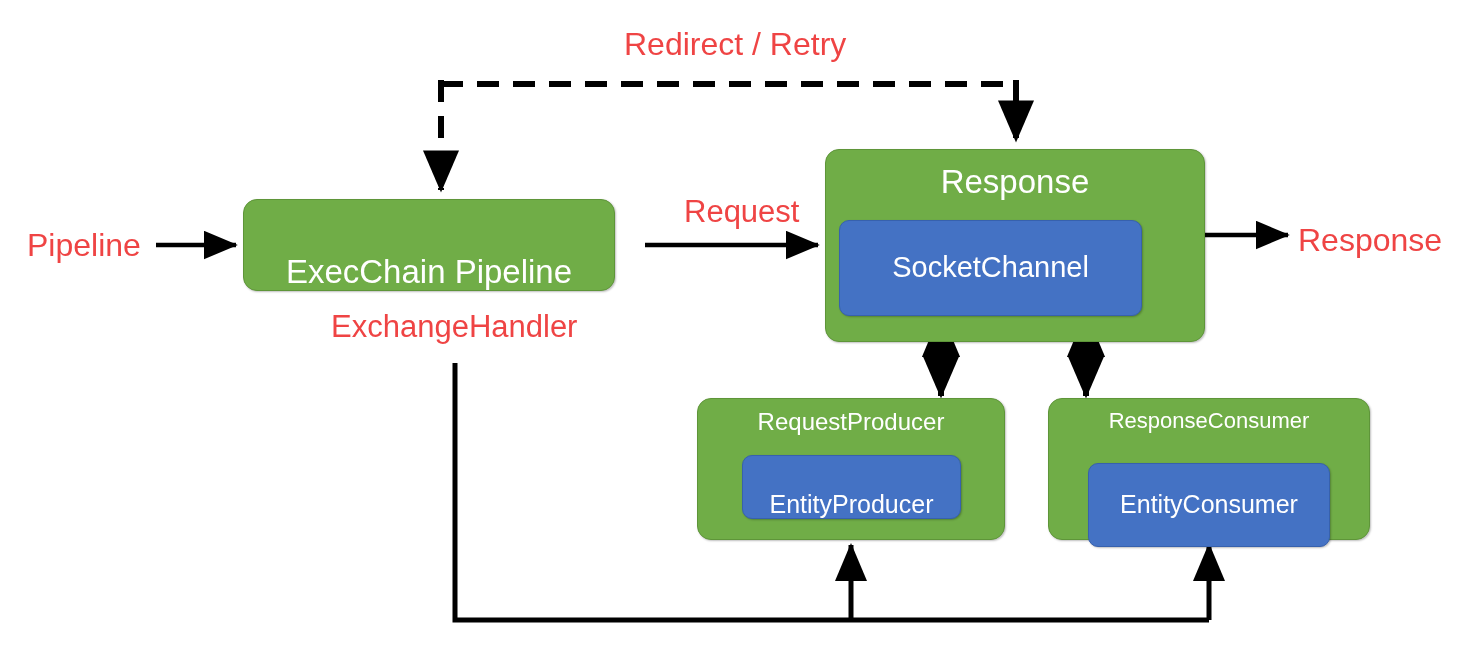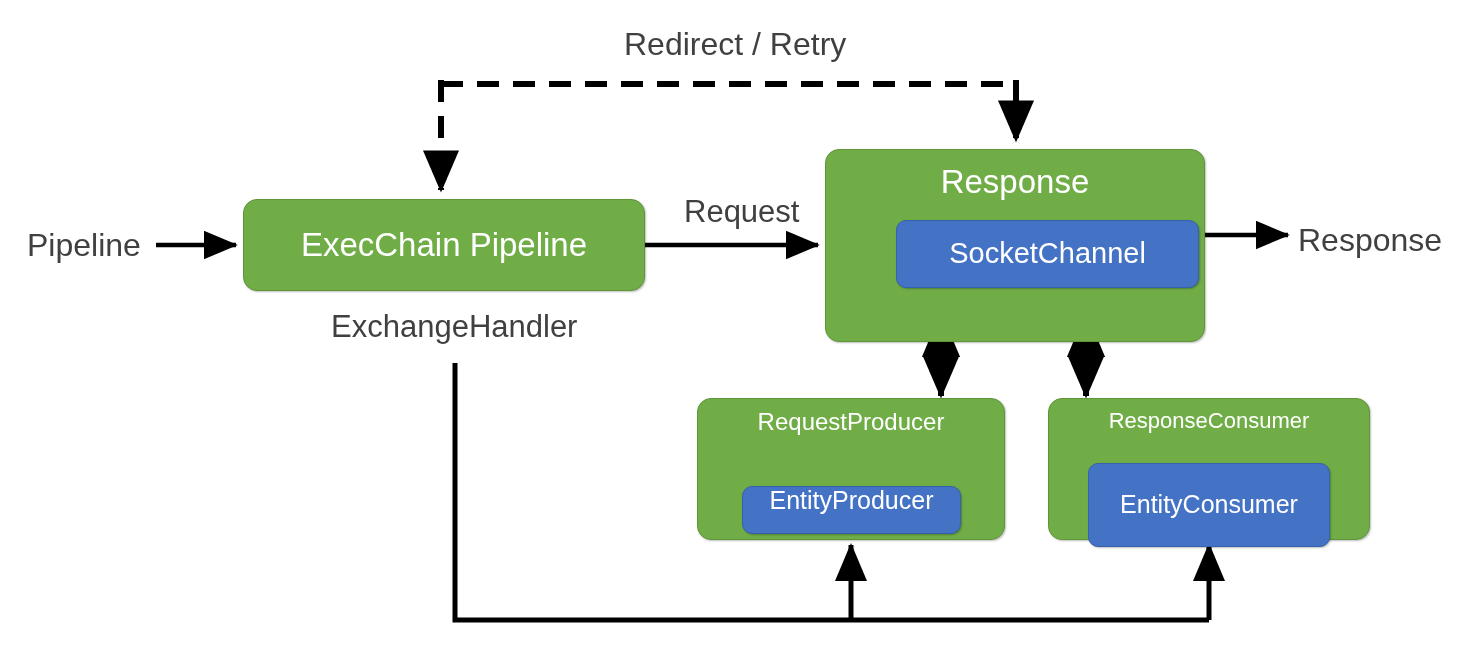--- a/index.html
+++ b/index.html
@@ -49,68 +49,68 @@
     box-shadow: 1px 1px 2px rgba(0,0,0,0.25);
   }
   .node-label {
     font-weight: 400;
     line-height: 1.1;
     white-space: nowrap;
   }
 
   
   #node-execchain {
-    left: 243px; top: 199px; width: 402px; height: 92px;
-    align-items: center;
+    left: 243px; top: 199px; width: 372px; height: 92px;
+    align-items: flex-end;
   }
   #node-execchain .node-label { font-size: 33px; }
 
   #node-ioreactor {
     left: 825px; top: 149px; width: 380px; height: 193px;
     align-items: flex-start;
     padding-top: 14px;
   }
   #node-ioreactor .node-label { font-size: 33px; }
 
   #node-socketchannel {
-    left: 896px; top: 220px; width: 303px; height: 68px;
+    left: 839px; top: 220px; width: 303px; height: 96px;
     align-items: center;
   }
   #node-socketchannel .node-label { font-size: 29px; }
 
   #node-requestproducer {
     left: 697px; top: 398px; width: 308px; height: 142px;
     align-items: flex-start;
     padding-top: 10px;
   }
   #node-requestproducer .node-label { font-size: 24px; }
 
   #node-entityproducer {
-    left: 742px; top: 486px; width: 219px; height: 48px;
-    align-items: flex-start;
+    left: 742px; top: 455px; width: 219px; height: 64px;
+    align-items: flex-end;
   }
   #node-entityproducer .node-label { font-size: 25px; }
 
   #node-responseconsumer {
     left: 1048px; top: 398px; width: 322px; height: 142px;
     align-items: flex-start;
     padding-top: 10px;
   }
   #node-responseconsumer .node-label { font-size: 22px; }
 
   #node-entityconsumer {
     left: 1088px; top: 463px; width: 242px; height: 84px;
     align-items: center;
   }
   #node-entityconsumer .node-label { font-size: 25px; }
 
   
   .edge-label {
     position: absolute;
-    color: #404040;
+    color: #ef4444;
     white-space: nowrap;
     user-select: none;
   }
   #label-redirect-retry { left: 624px; top: 26px; font-size: 32px; }
   #label-request        { left: 27px;  top: 227px; font-size: 32px; }
   #label-cookie         { left: 684px; top: 194px; font-size: 31px; }
   #label-response       { left: 1298px;top: 222px; font-size: 32px; }
   #label-exchangehandler{ left: 331px; top: 309px; font-size: 31px; }
 </style>
 </head>

